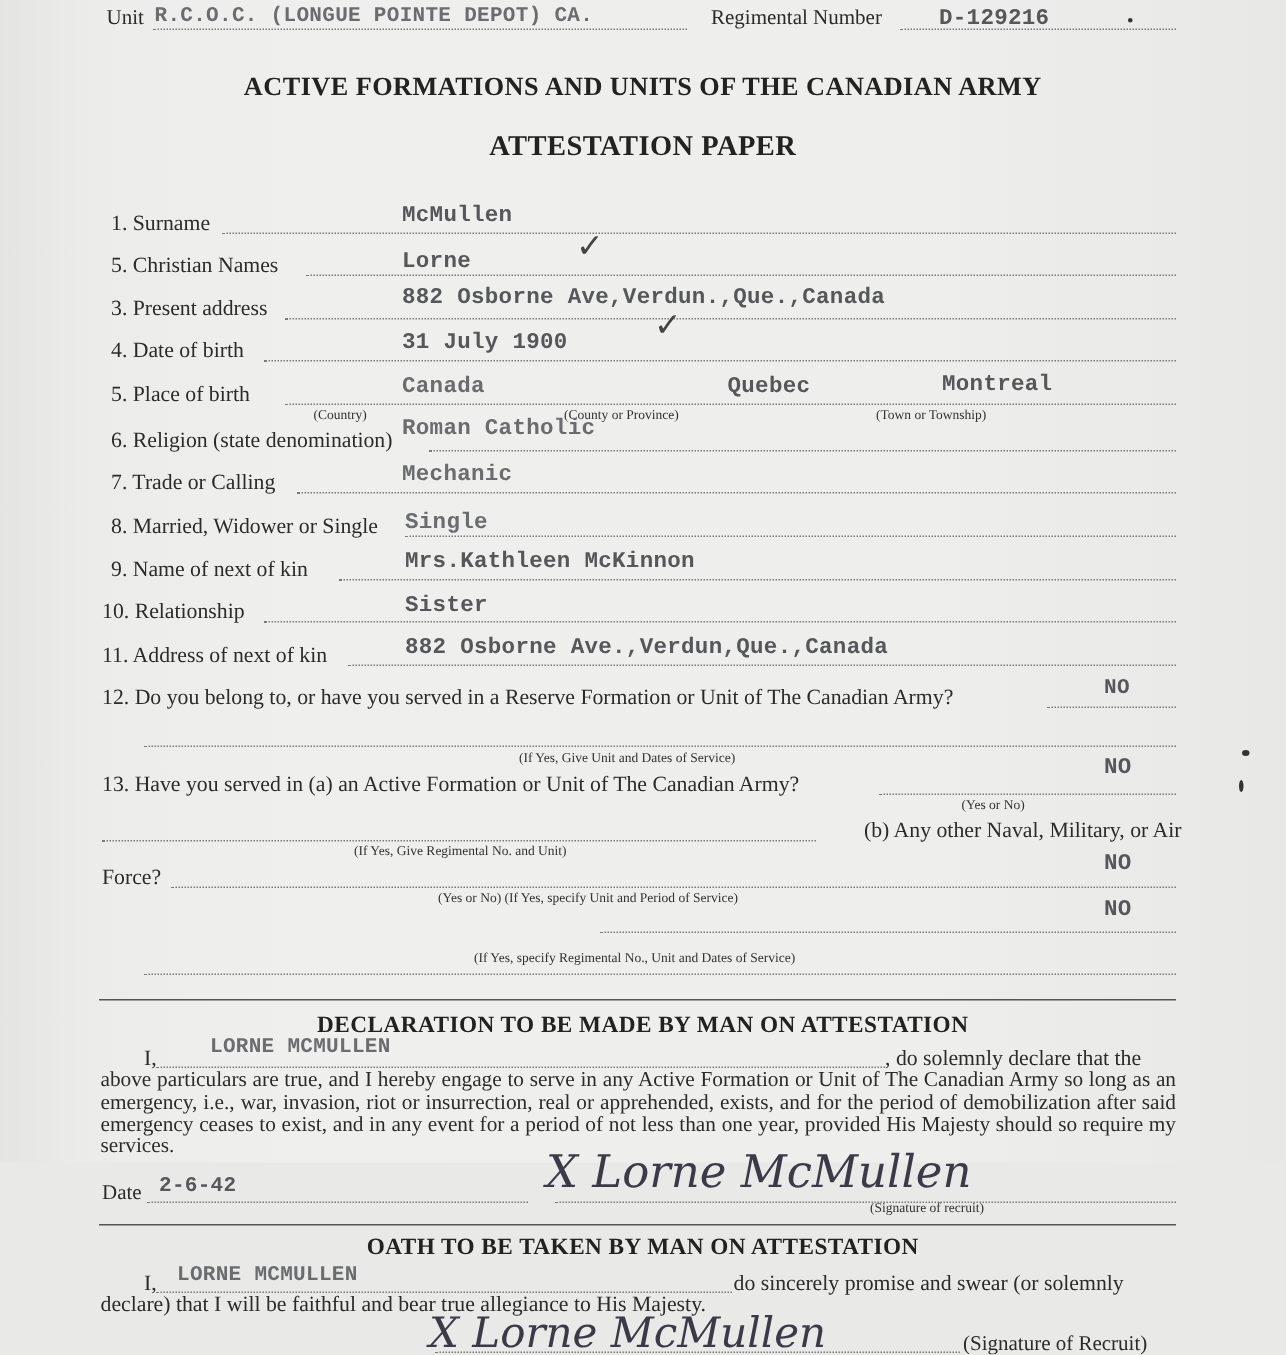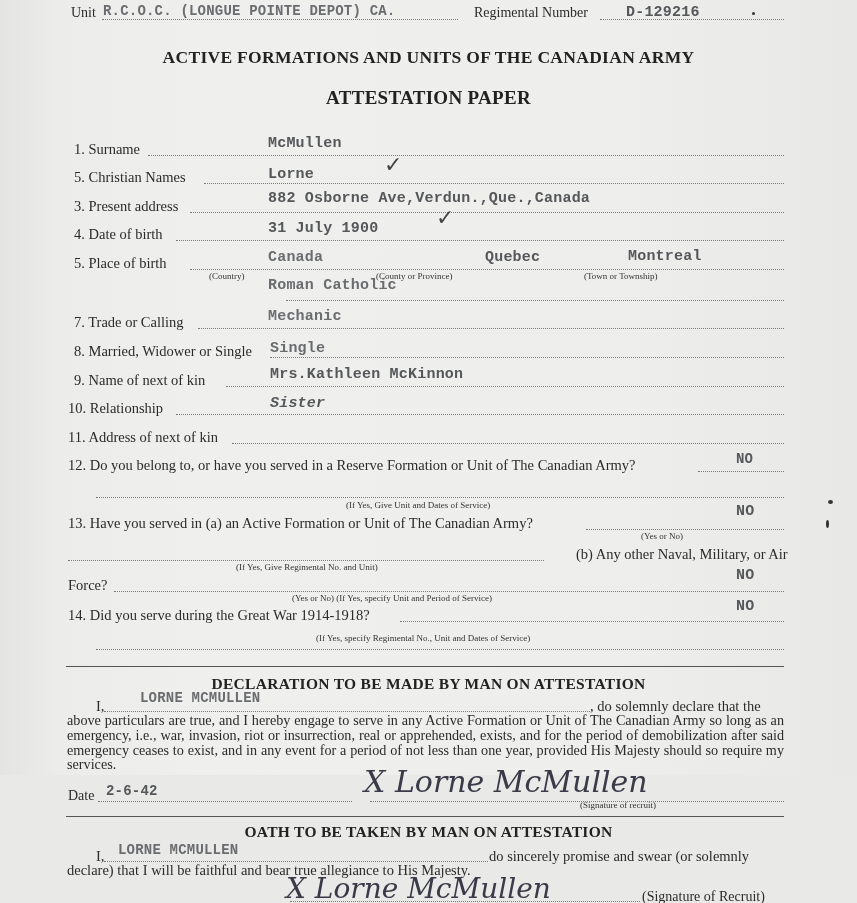--- a/index.html
+++ b/index.html
@@ -53,61 +53,62 @@
 
   <span class="abs lbl" style="left:74px;top:255px;">5. Place of birth</span>
   <div class="dots" style="left:190px;width:594px;top:269px;"></div>
   <span class="abs tw tw-light" style="left:268px;top:249px;">Canada</span>
   <span class="abs tw" style="left:485px;top:249px;">Quebec</span>
   <span class="abs tw" style="left:628px;top:248px;">Montreal</span>
   <span class="abs small" style="left:209px;top:271px;">(Country)</span>
   <span class="abs small" style="left:376px;top:271px;">(County or Province)</span>
   <span class="abs small" style="left:584px;top:271px;">(Town or Township)</span>
 
+  <span class="abs lbl" style="left:74px;top:286px;">6. Religion (state denomination)</span>
   <div class="dots" style="left:286px;width:498px;top:300px;"></div>
   <span class="abs tw tw-light" style="left:268px;top:277px;">Roman Catholic</span>
 
   <span class="abs lbl" style="left:74px;top:314px;">7. Trade or Calling</span>
   <div class="dots" style="left:198px;width:586px;top:328px;"></div>
   <span class="abs tw tw-light" style="left:268px;top:308px;">Mechanic</span>
 
   <span class="abs lbl" style="left:74px;top:343px;">8. Married, Widower or Single</span>
   <div class="dots" style="left:270px;width:514px;top:357px;"></div>
   <span class="abs tw tw-light" style="left:270px;top:340px;">Single</span>
 
   <span class="abs lbl" style="left:74px;top:372px;">9. Name of next of kin</span>
   <div class="dots" style="left:226px;width:558px;top:386px;"></div>
   <span class="abs tw" style="left:270px;top:366px;">Mrs.Kathleen McKinnon</span>
 
   <span class="abs lbl" style="left:68px;top:400px;">10. Relationship</span>
   <div class="dots" style="left:176px;width:608px;top:414px;"></div>
-  <span class="abs tw" style="left:270px;top:395px;font-style:italic;">Sister</span>
+  <span class="abs tw" style="left:270px;top:395px;">Sister</span>
 
   <span class="abs lbl" style="left:68px;top:429px;">11. Address of next of kin</span>
   <div class="dots" style="left:232px;width:552px;top:443px;"></div>
+  <span class="abs tw" style="left:270px;top:423px;">882 Osborne Ave.,Verdun,Que.,Canada</span>
 
   <span class="abs lbl" style="left:68px;top:457px;">12. Do you belong to, or have you served in a Reserve Formation or Unit of The Canadian Army?</span>
   <div class="dots" style="left:698px;width:86px;top:471px;"></div>
   <span class="abs tw" style="left:736px;top:451px;font-size:14px;">NO</span>
   <div class="dots" style="left:96px;width:688px;top:497px;"></div>
   <span class="abs small" style="left:346px;top:500px;">(If Yes, Give Unit and Dates of Service)</span>
 
   <span class="abs lbl" style="left:68px;top:515px;">13. Have you served in (a) an Active Formation or Unit of The Canadian Army?</span>
   <div class="dots" style="left:586px;width:198px;top:529px;"></div>
   <span class="abs tw" style="left:736px;top:503px;font-size:15px;">NO</span>
   <span class="abs small" style="left:641px;top:531px;">(Yes or No)</span>
   <div class="dots" style="left:68px;width:476px;top:560px;"></div>
   <span class="abs lbl" style="left:576px;top:546px;">(b) Any other Naval, Military, or Air</span>
   <span class="abs small" style="left:236px;top:562px;">(If Yes, Give Regimental No. and Unit)</span>
   <span class="abs lbl" style="left:68px;top:577px;">Force?</span>
   <div class="dots" style="left:114px;width:670px;top:591px;"></div>
   <span class="abs tw" style="left:736px;top:567px;font-size:15px;">NO</span>
   <span class="abs small" style="left:292px;top:593px;">(Yes or No) (If Yes, specify Unit and Period of Service)</span>
 
-  <span class="abs lbl" style="left:68px;top:607px;">14. Did you serve during the Great War 1914-1918?</span>
   <div class="dots" style="left:400px;width:384px;top:621px;"></div>
   <span class="abs tw" style="left:736px;top:598px;font-size:15px;">NO</span>
   <div class="dots" style="left:96px;width:688px;top:649px;"></div>
   <span class="abs small" style="left:272px;top:633px;margin-left:44px;">(If Yes, specify Regimental No., Unit and Dates of Service)</span>
 
   <div class="hr" style="left:66px;width:718px;top:666px;"></div>
 
   <div class="abs title" style="left:0;width:857px;text-align:center;top:675px;font-size:15.5px;">DECLARATION TO BE MADE BY MAN ON ATTESTATION</div>
   <span class="abs lbl" style="left:96px;top:698px;">I,</span>
   <div class="dots" style="left:104px;width:486px;top:711px;"></div>

